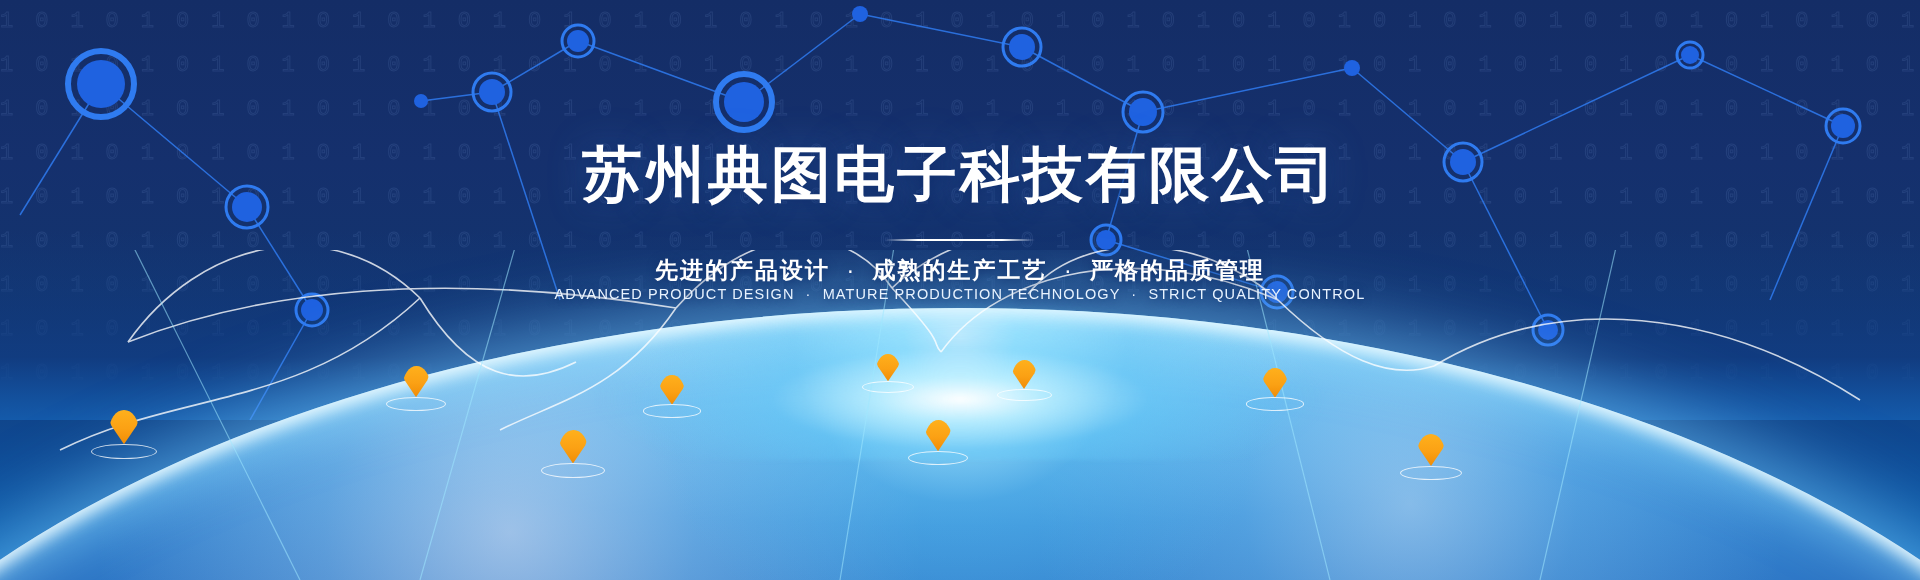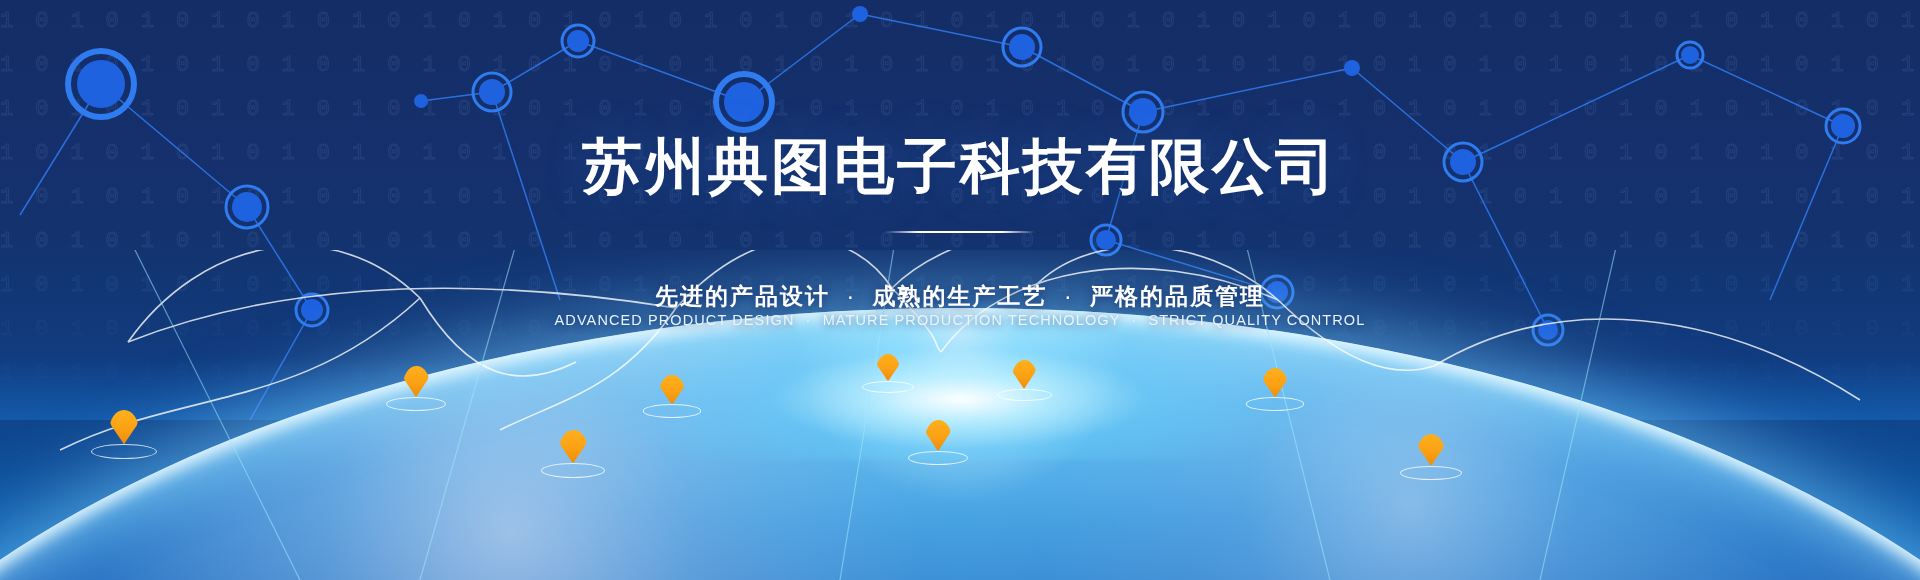--- a/index.html
+++ b/index.html
@@ -60,32 +60,32 @@
     display:block;width:100%;height:76%;
     background:linear-gradient(180deg,#ffb01c 0%,#fba114 55%,#f08c06 100%);
     border-radius:50% 50% 50% 50%/62% 62% 38% 38%;
     clip-path:polygon(50% 100%,8% 46%,0% 26%,6% 10%,22% 0%,50% -3%,78% 0%,94% 10%,100% 26%,92% 46%);
   }
   .pin u{
     display:block;position:absolute;left:-60%;bottom:-9%;width:220%;height:34%;
     border:1.6px solid rgba(255,255,255,.78);border-radius:50%;
   }
   
-  .content{position:absolute;left:0;top:4px;width:1920px;text-align:center;}
+  .content{position:absolute;left:0;top:12px;width:1920px;text-align:center;}
   .title{
     margin-top:133px;color:#ffffff;font-size:60px;font-weight:bold;
     letter-spacing:3px;line-height:1;
     text-shadow:0 2px 16px rgba(10,35,95,.75), 0 0 38px rgba(90,170,255,.35);
   }
   .rule{
     width:150px;height:2px;margin:34px auto 0;
     background:linear-gradient(90deg, rgba(255,255,255,0) 0%, #ffffff 22%, #ffffff 78%, rgba(255,255,255,0) 100%);
   }
   .sub-cn{
-    margin-top:48px;color:#ffffff;font-size:23px;font-weight:bold;letter-spacing:2px;
+    margin-top:14px;color:#ffffff;font-size:23px;font-weight:bold;letter-spacing:2px;
     text-shadow:0 1px 10px rgba(10,35,95,.7);
   }
   .sub-cn span.dot{padding:0 8px;font-weight:normal;}
   .sub-en{
     color:#e8f3ff;font-size:14.5px;letter-spacing:1.1px;
     text-shadow:0 1px 8px rgba(10,35,95,.65);
   }
   .sub-en span.dot{padding:0 6px;}
 </style>
 </head>

